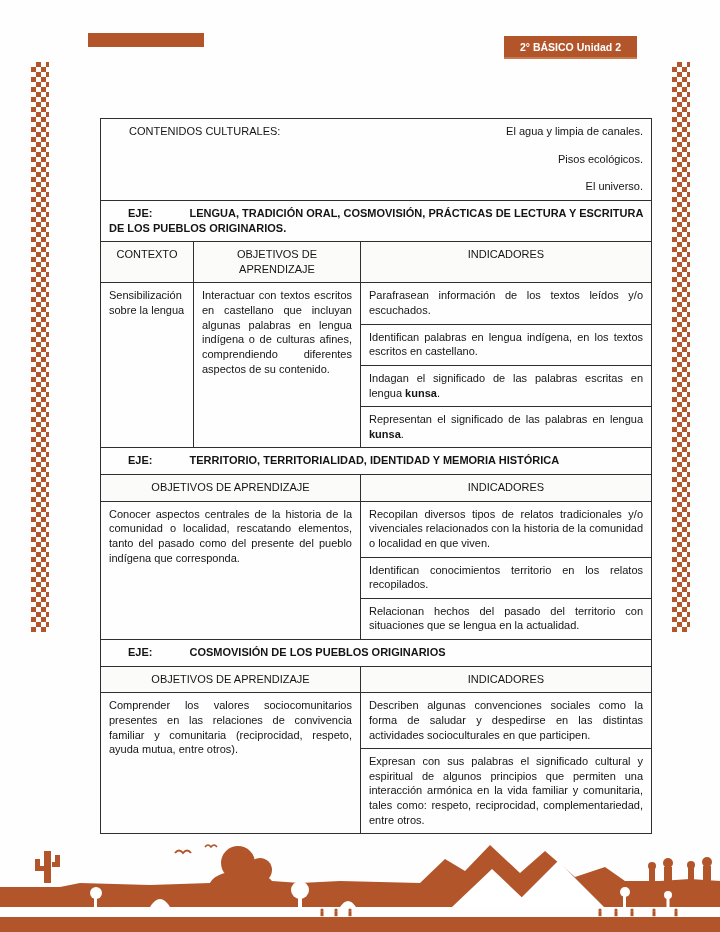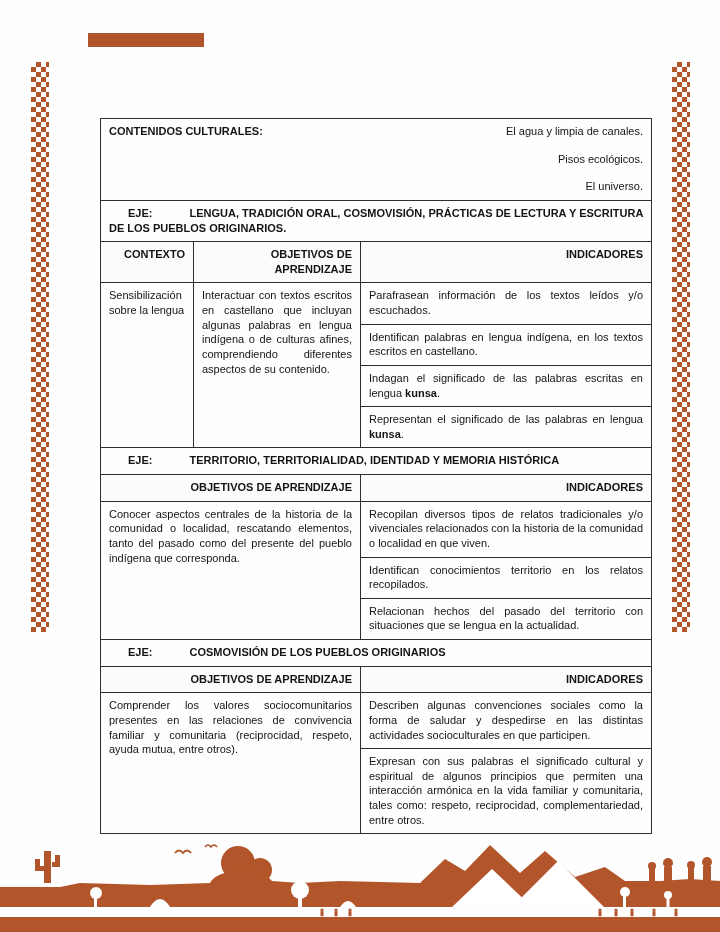--- a/index.html
+++ b/index.html
@@ -21,39 +21,42 @@
     background-size: 10px 10px;
     background-position: 0 0, 5px 5px; }
   .ornament.left { left: 31px; }
   .ornament.right { left: 672px; }
 
   
   table.main-table { position: absolute; left: 100px; top: 118px; width: 551px;
     border-collapse: collapse; table-layout: fixed; }
   th, td { border: 1px solid #2f2f2f; padding: 5px 8px 6px 8px; vertical-align: top;
     font-size: 11px; line-height: 1.33; color: #141414; }
-  th { font-weight: bold; text-align: right; background: #fbfbfa; }
+  th { font-weight: normal; text-align: center; background: #fbfbfa; }
   .b { font-weight: bold; margin-left: 19px; }
   .just { text-align: justify; }
   .cont-flex { display: flex; }
-  .cont-label { flex: 0 0 154px; font-weight: bold; }
+  .cont-label { flex: 0 0 154px; font-weight: normal; margin-left: 20px; }
   .cont-items { flex: 1; }
   .cont-items > div { margin-bottom: 13px; text-align: right; }
   .cont-items > div:last-child { margin-bottom: 0; }
   .eje-gap { display: inline-block; width: 18px; }
 
   
   .footer-art { position: absolute; left: 0; top: 837px; width: 720px; height: 95px; }
 </style>
 </head>
 <body>
 
 <div class="page">
 
   <div class="topbar-left"></div>
+  <div class="badge">
+    <span>2° BÁSICO Unidad 2</span>
+  </div>
 
   <div class="ornament left"></div>
   <div class="ornament right"></div>
 
   <table class="main-table">
     <colgroup>
         <col style="width:93px">
         <col style="width:167px">
         <col style="width:291px">
       </colgroup>

